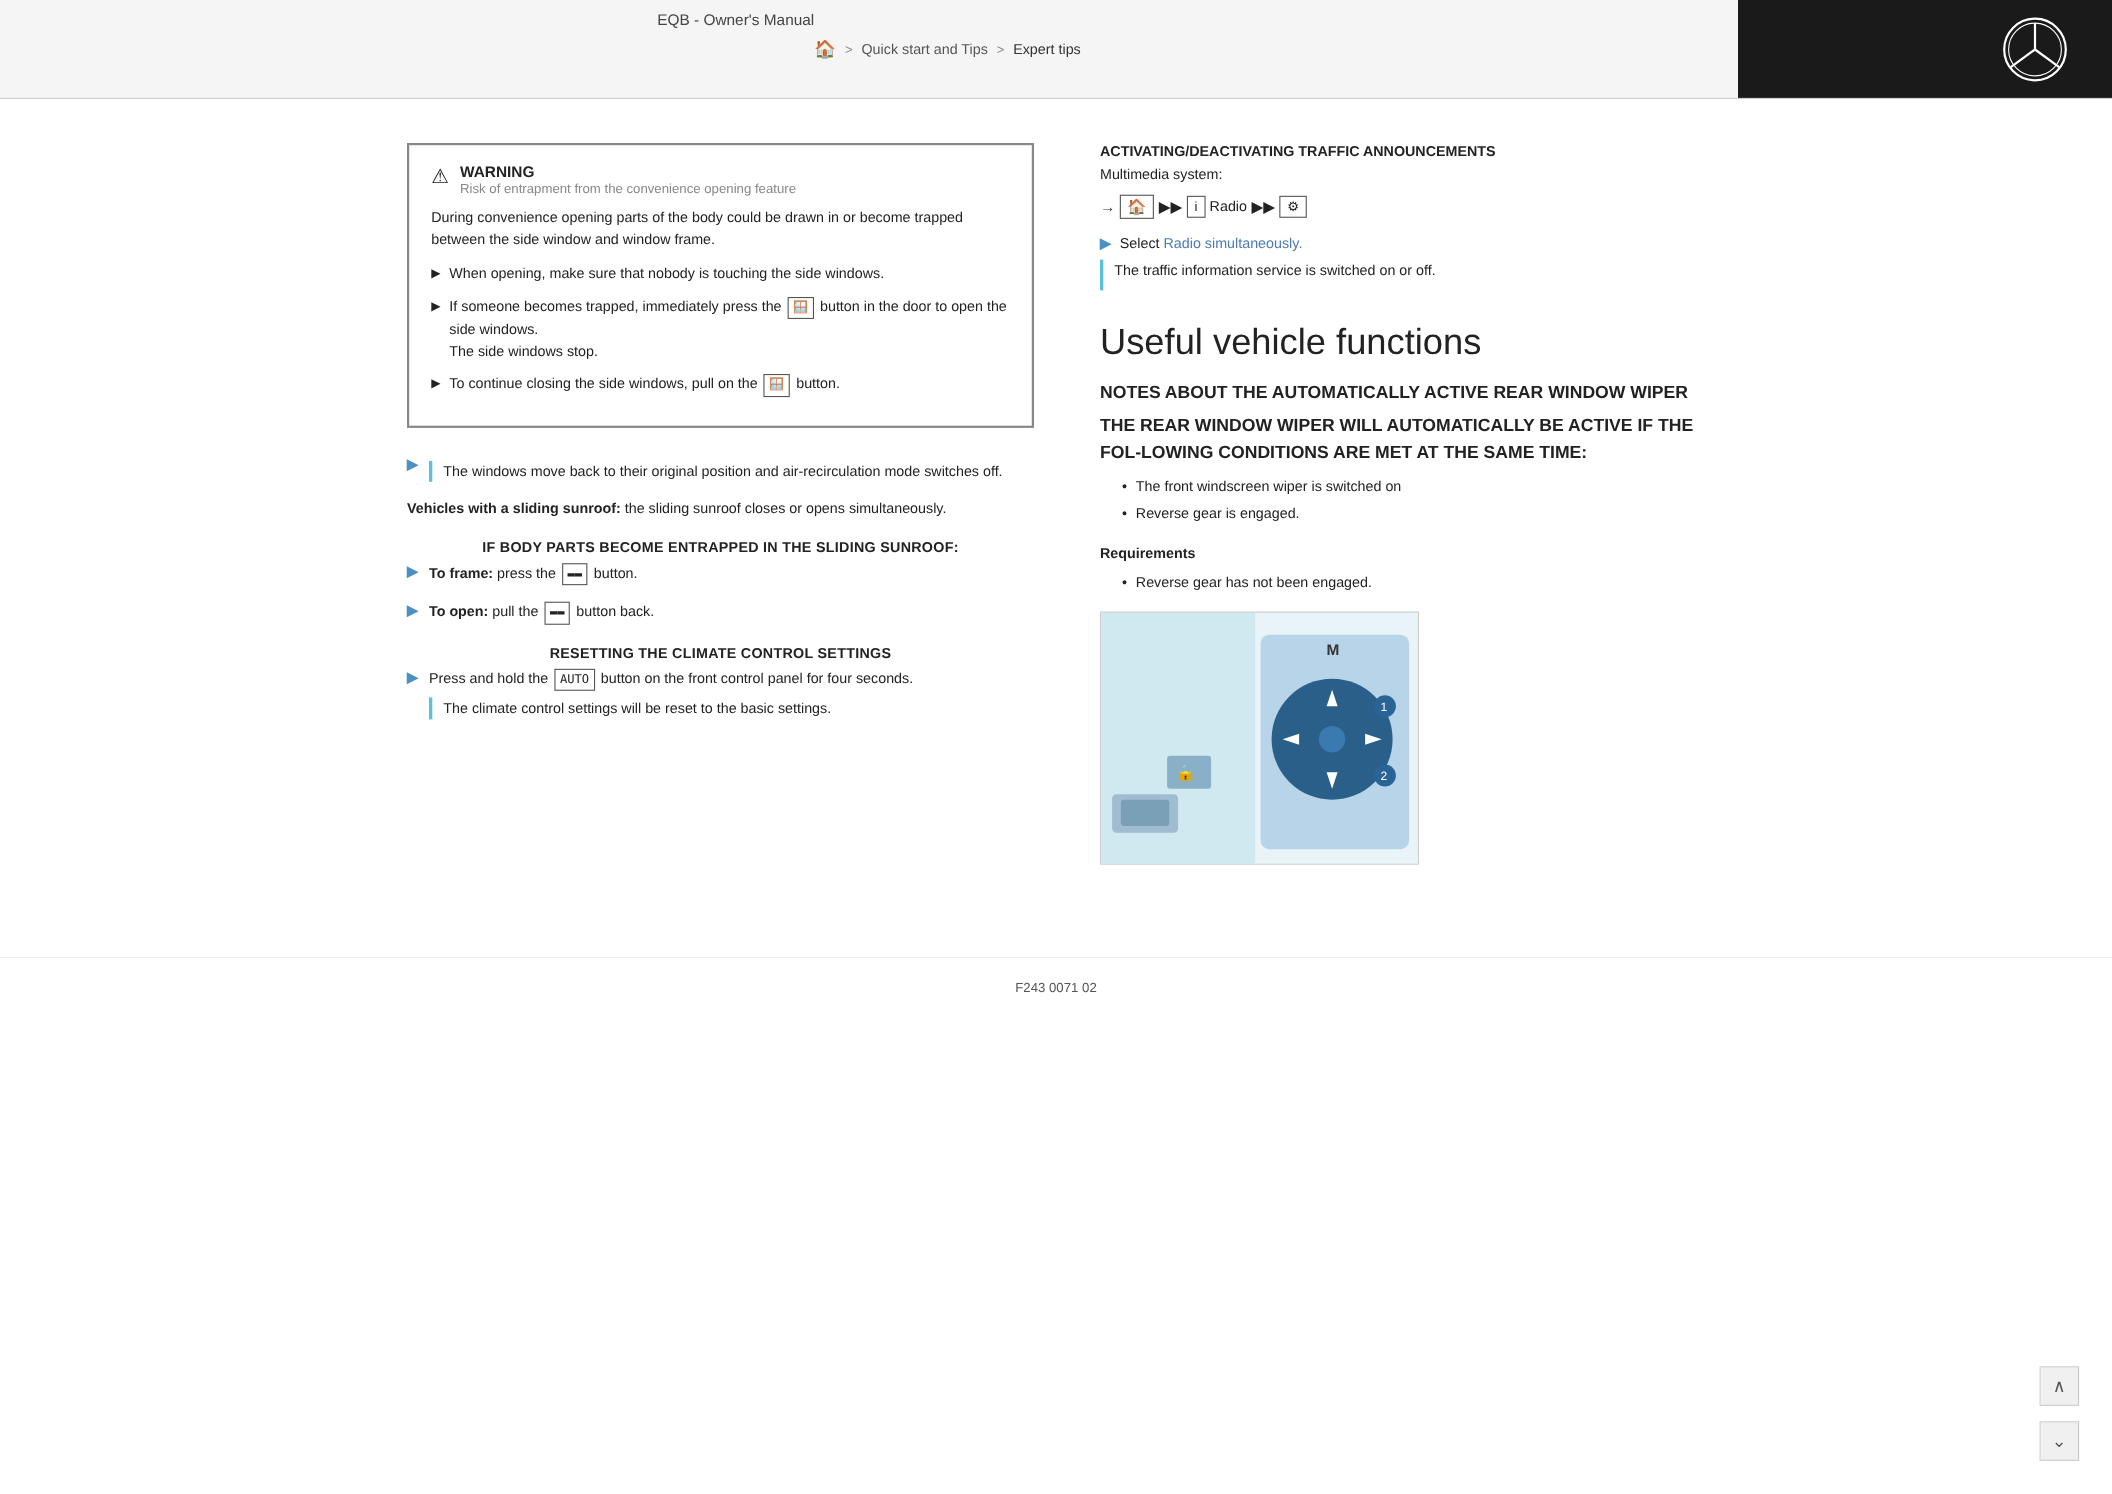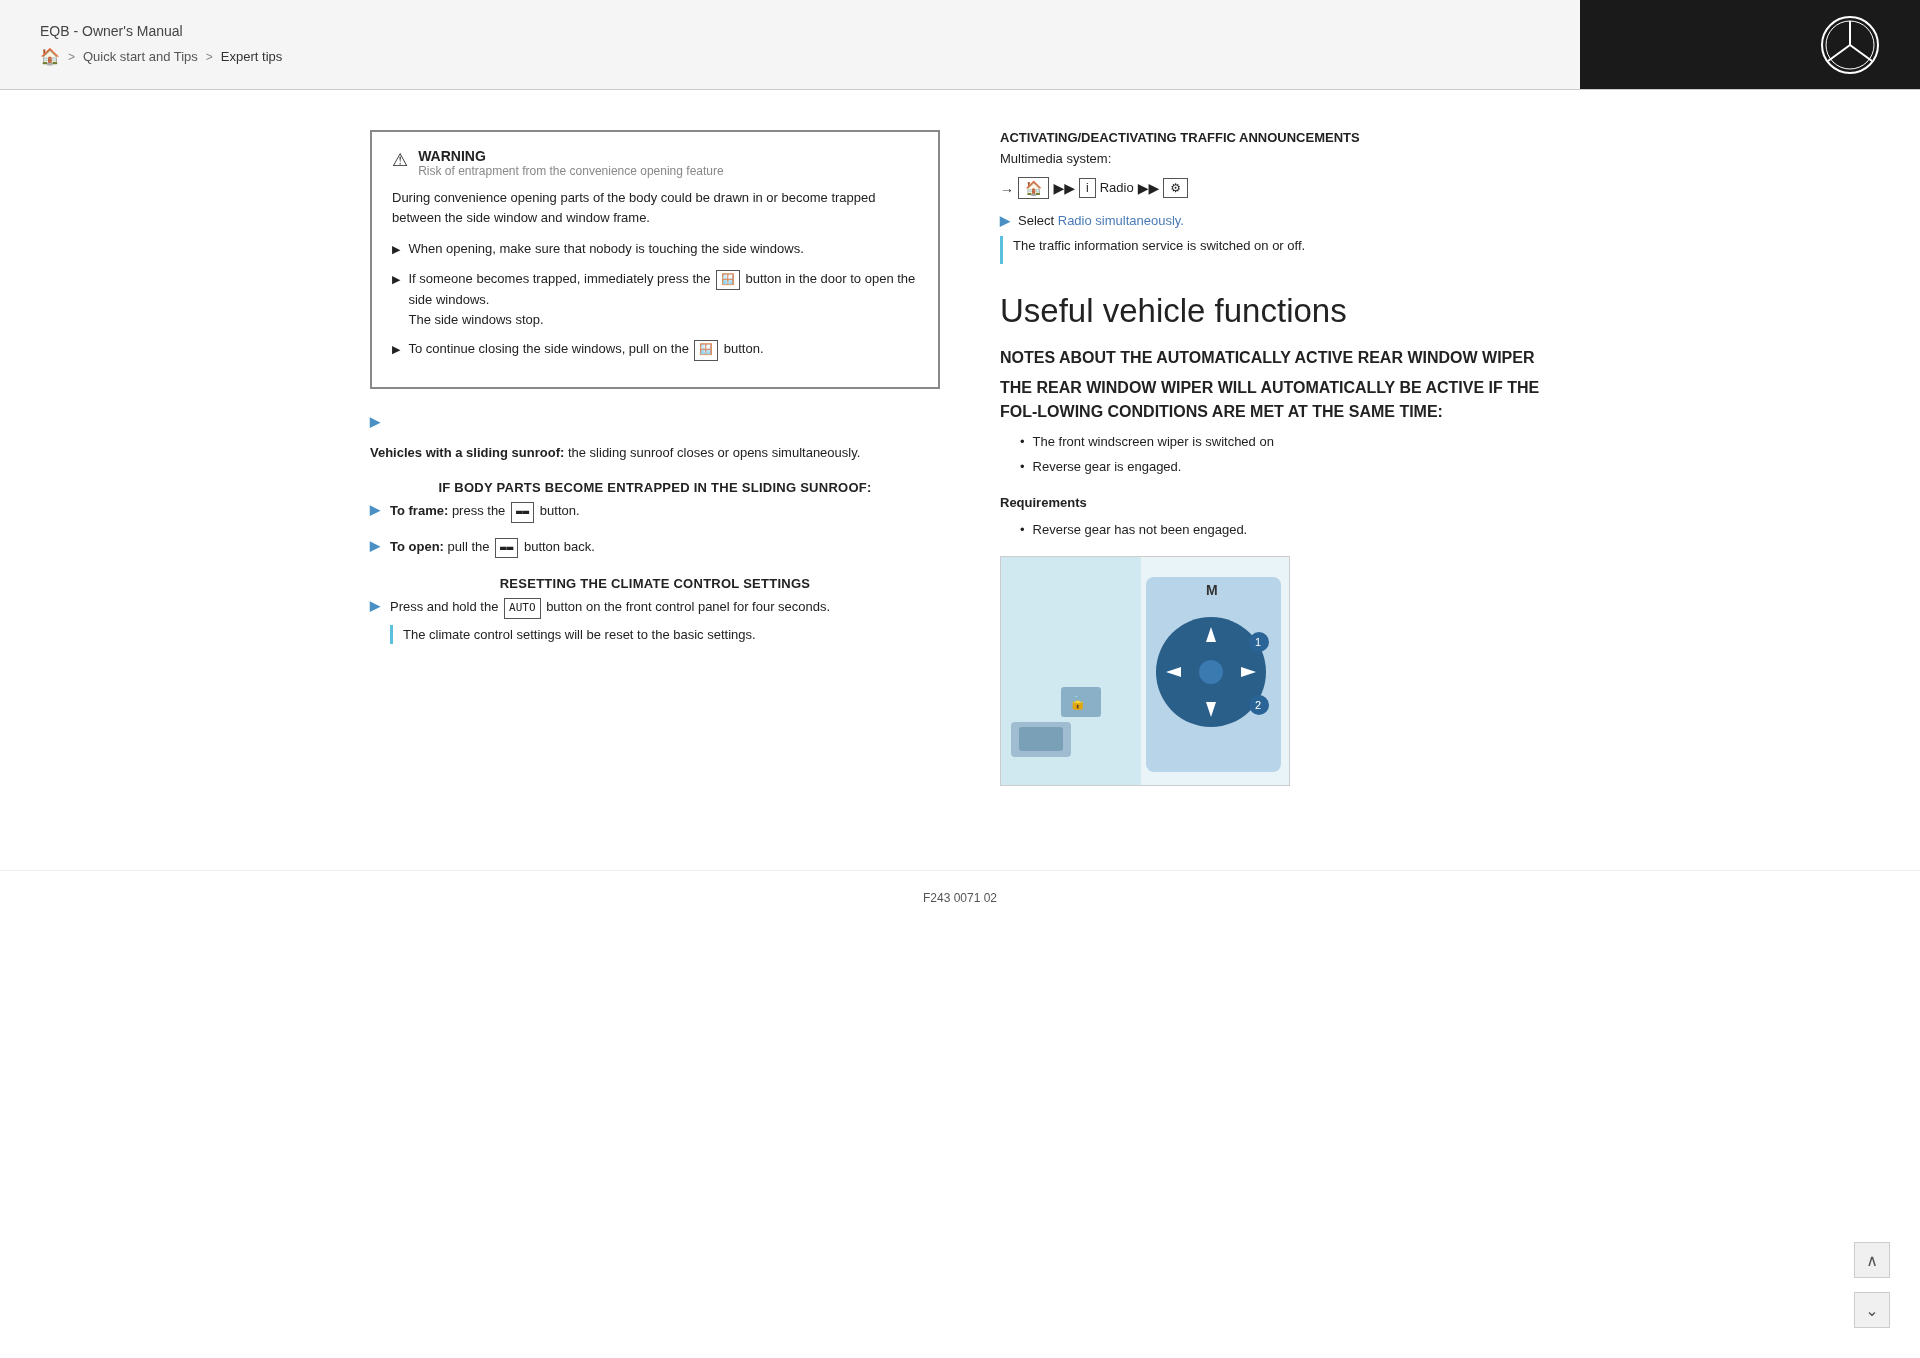--- a/index.html
+++ b/index.html
@@ -16,21 +16,21 @@
     .header {
       display: flex;
       align-items: stretch;
       height: 90px;
       border-bottom: 1px solid #ccc;
       background: #f5f5f5;
     }
     .header-left {
       flex: 1;
       display: flex;
-      flex-direction: column;
+      flex-direction: row;
       justify-content: center;
       padding: 10px 40px;
     }
     .header-title {
       font-size: 14px;
       color: #444;
       margin-bottom: 8px;
     }
     .breadcrumb {
       display: flex;
@@ -405,20 +405,24 @@
           <span>
             To continue closing the side windows, pull on the <span class="btn-inline">🪟</span> button.
           </span>
         </li>
       </ul>
     </div>
 
     <div class="blue-arrow-item">
       <span class="blue-arrow">▶</span>
       <div>
+        <div class="blue-bar-item">
+          <div class="blue-bar"></div>
+          <div class="item-text">The windows move back to their original position and air-recirculation mode switches off.</div>
+        </div>
       </div>
     </div>
 
     <div class="item-text" style="margin-bottom: 16px; line-height:1.5;">
       <b>Vehicles with a sliding sunroof:</b> the sliding sunroof closes or opens simultaneously.
     </div>
 
     <div class="section-heading-bold">IF BODY PARTS BECOME ENTRAPPED IN THE SLIDING SUNROOF:</div>
 
     <div class="blue-arrow-item">

